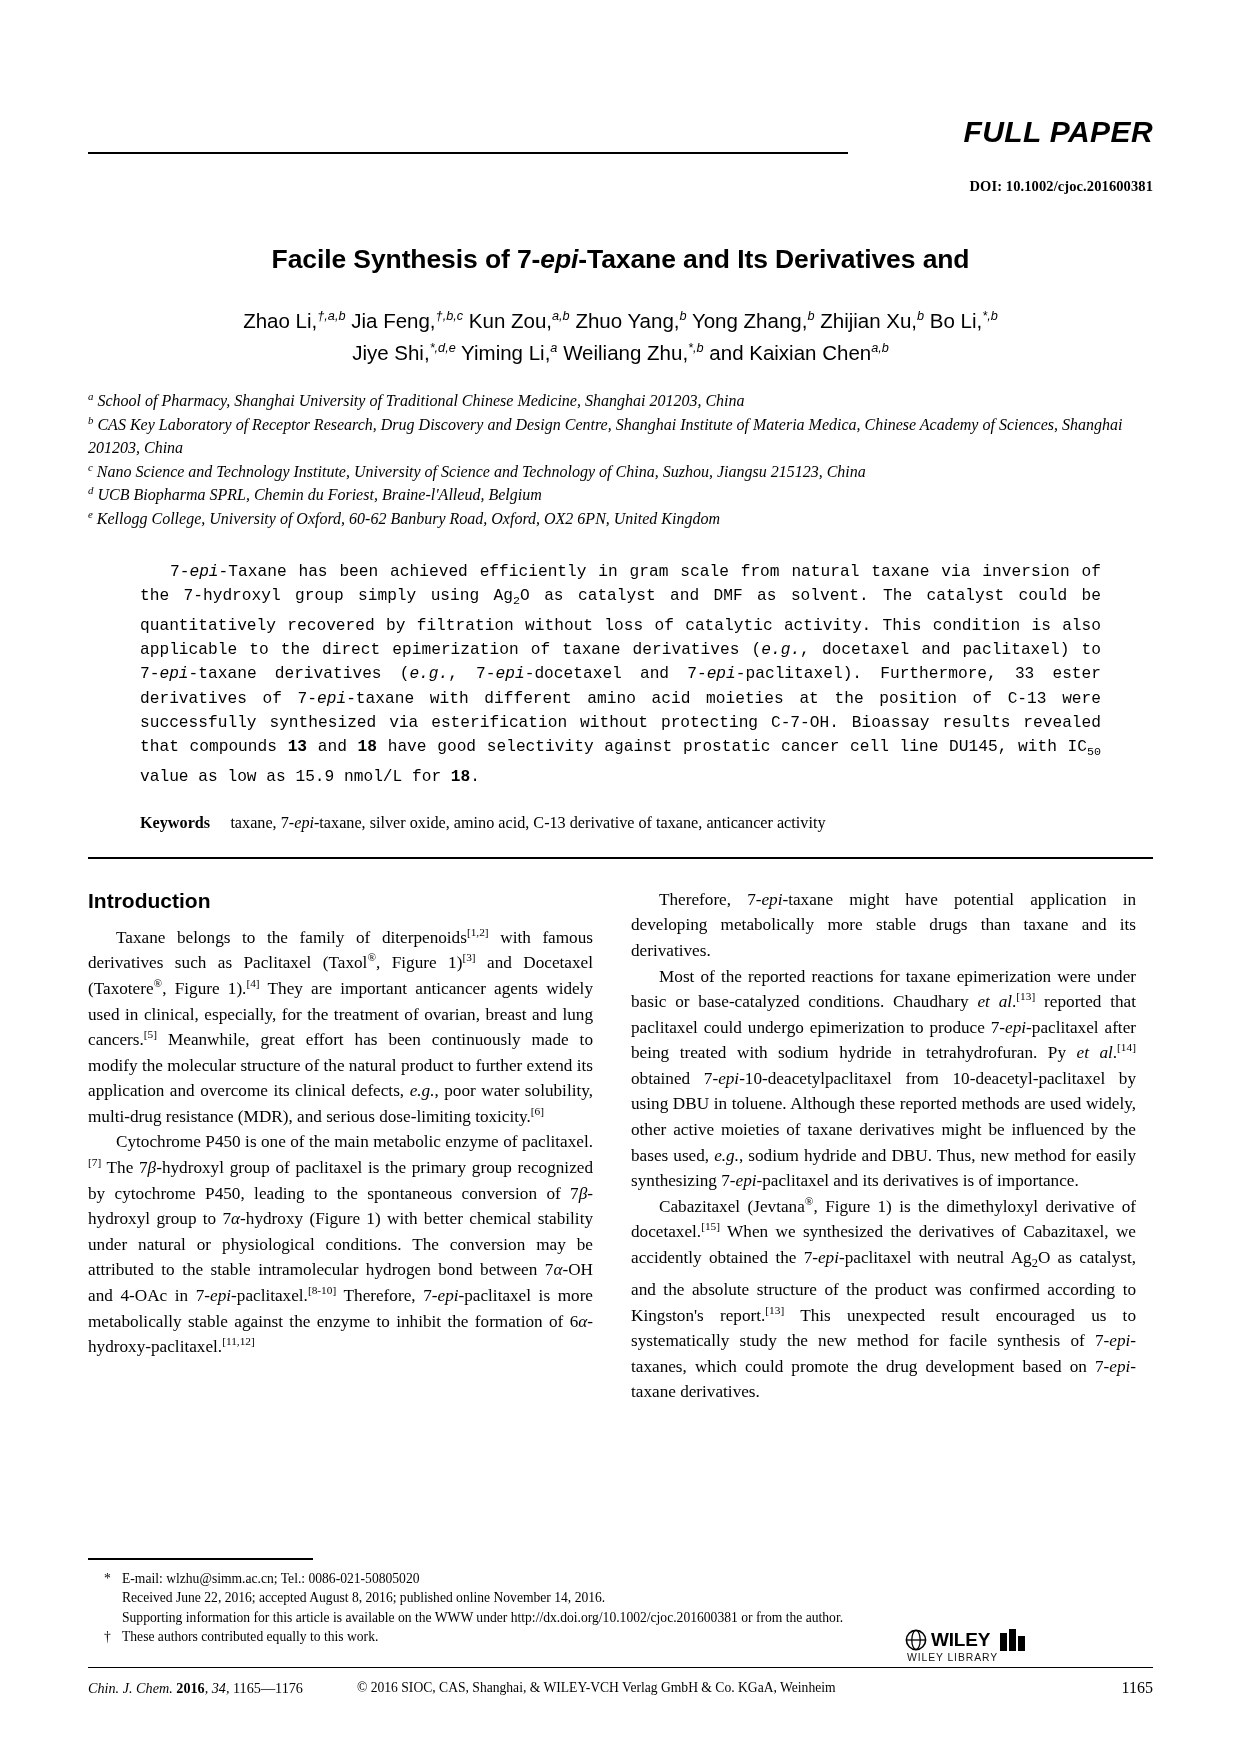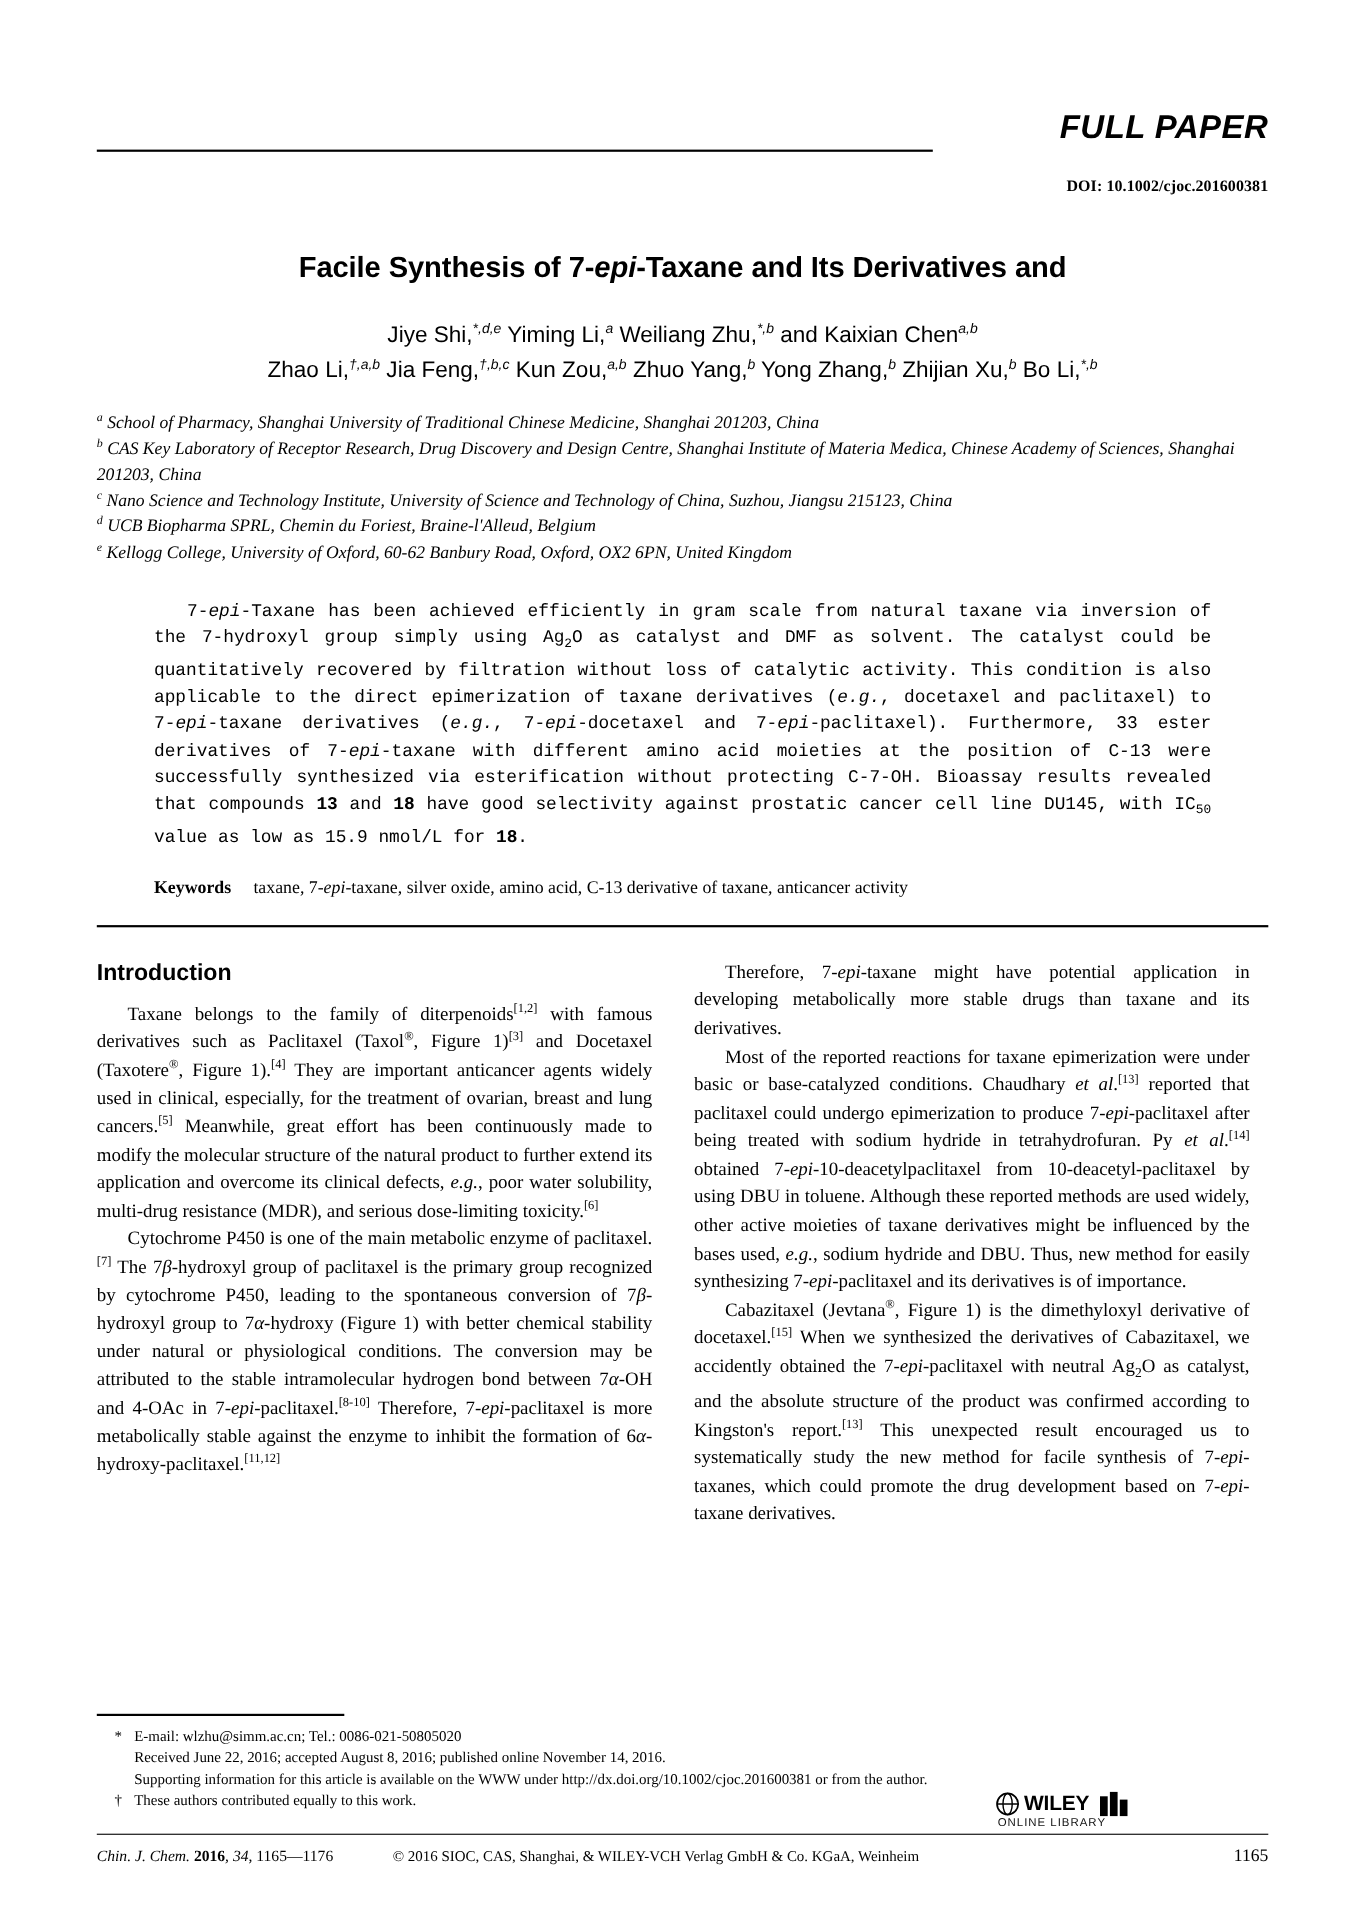--- a/index.html
+++ b/index.html
@@ -14,21 +14,21 @@
     color: #000000;
     position: relative;
     overflow: hidden;
   }
   .page {
     position: absolute;
     left: 0; top: 0;
     width: 1241px;
     height: 1755px;
     box-sizing: border-box;
-    padding: 0 88px;
+    padding: 16px 88px;
   }
 
   
   .runhead {
     position: relative;
     height: 60px;
     margin-top: 96px;
   }
   .runhead-rule {
     position: absolute;
@@ -286,22 +286,22 @@
 
   <div class="doi">DOI: 10.1002/cjoc.201600381</div>
 
   <div class="title">
     <span>
       <span>Facile Synthesis of 7-</span><em>epi</em><span>-Taxane and Its Derivatives and</span>
     </span><br>
   </div>
 
   <div class="authors">
+    <div id="author-line-1"><span>Zhao Li,</span><sup class="">†,a,b</sup> <span>Jia Feng,</span><sup class="">†,b,c</sup> <span>Kun Zou,</span><sup>a,b</sup> <span>Zhuo Yang,</span><sup>b</sup> <span>Yong Zhang,</span><sup>b</sup> <span>Zhijian Xu,</span><sup>b</sup> <span>Bo Li,</span><sup class="">*,b</sup></div>
     <div id="author-line-2"><span>Jiye Shi,</span><sup class="">*,d,e</sup> <span>Yiming Li,</span><sup>a</sup> <span>Weiliang Zhu,</span><sup class="">*,b</sup> <span>and Kaixian Chen</span><sup>a,b</sup></div>
-    <div id="author-line-1"><span>Zhao Li,</span><sup class="">†,a,b</sup> <span>Jia Feng,</span><sup class="">†,b,c</sup> <span>Kun Zou,</span><sup>a,b</sup> <span>Zhuo Yang,</span><sup>b</sup> <span>Yong Zhang,</span><sup>b</sup> <span>Zhijian Xu,</span><sup>b</sup> <span>Bo Li,</span><sup class="">*,b</sup></div>
   </div>
 
   <div class="affils" id="affil-list">
       <span class="aff"><sup>a</sup><span> School of Pharmacy, Shanghai University of Traditional Chinese Medicine, Shanghai 201203, China</span></span>
       <span class="aff"><sup>b</sup><span> CAS Key Laboratory of Receptor Research, Drug Discovery and Design Centre, Shanghai Institute of Materia Medica, Chinese Academy of Sciences, Shanghai 201203, China</span></span>
       <span class="aff"><sup>c</sup><span> Nano Science and Technology Institute, University of Science and Technology of China, Suzhou, Jiangsu 215123, China</span></span>
       <span class="aff"><sup>d</sup><span> UCB Biopharma SPRL, Chemin du Foriest, Braine-l'Alleud, Belgium</span></span>
       <span class="aff"><sup>e</sup><span> Kellogg College, University of Oxford, 60-62 Banbury Road, Oxford, OX2 6PN, United Kingdom</span></span>
     </div>
 
@@ -363,21 +363,21 @@
           <ellipse cx="11" cy="11" rx="4.2" ry="9.6" fill="none" stroke="#000" stroke-width="1.3"></ellipse>
           <line x1="1.4" y1="11" x2="20.6" y2="11" stroke="#000" stroke-width="1.3"></line>
         </svg>
         <span class="wiley-name">WILEY</span>
         <span class="wiley-box">
           <span class="b1"></span>
             <span class="b2"></span>
             <span class="b3"></span>
         </span>
       </div>
-      <div class="wiley-sub">ONLINE LIBRARY</div>
+      <div class="wiley-sub">WILEY LIBRARY</div>
     </div>
 
     <div class="footer-left" id="footer-citation"><span>Chin. J. Chem. </span><b>2016</b><span>, </span><span class="vol">34</span><span>, </span><span style="font-style: normal;">1165—1176</span></div>
     <div class="footer-center">© 2016 SIOC, CAS, Shanghai, &amp; WILEY-VCH Verlag GmbH &amp; Co. KGaA, Weinheim</div>
     <div class="footer-page">1165</div>
   </div>
 
 </div>
 
 </body></html>

